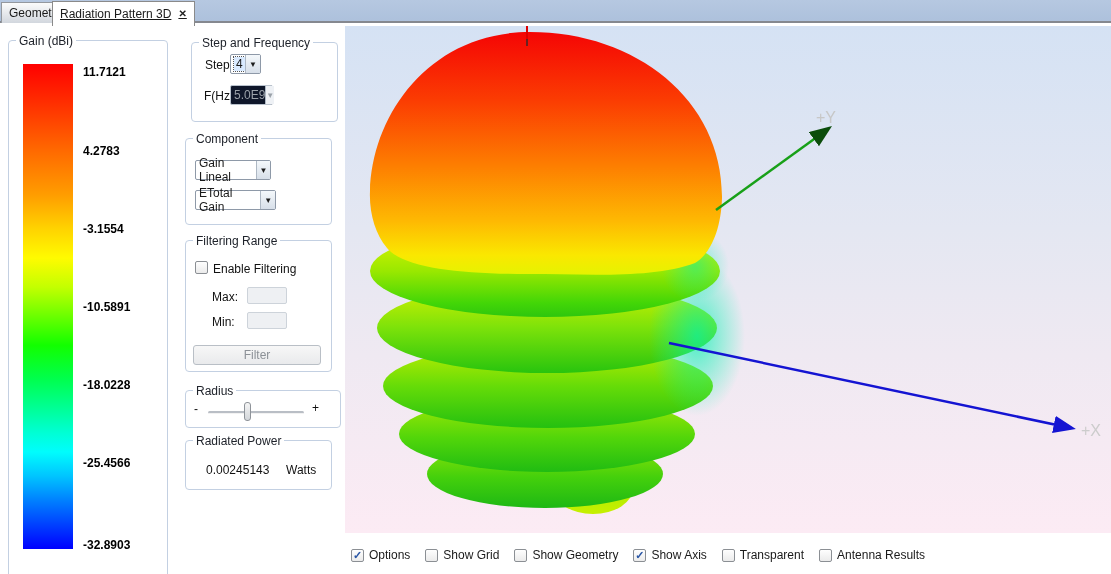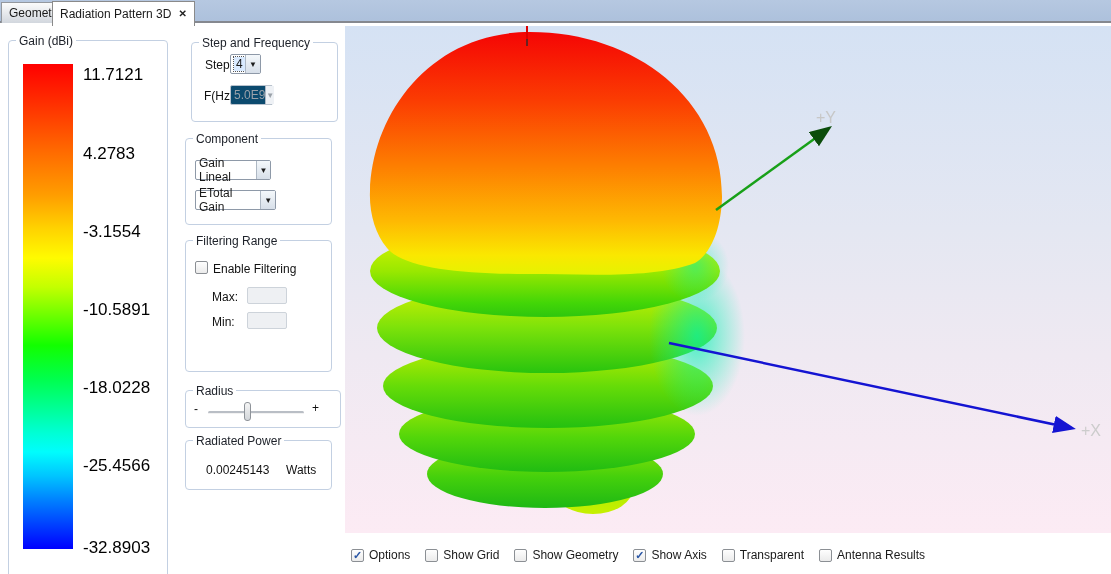--- a/index.html
+++ b/index.html
@@ -23,20 +23,21 @@
     display: flex; align-items: center; gap: 7px;
     padding: 0 7px; font-size: 12px;
     border: 1px solid #94989e; border-bottom: none;
     background: linear-gradient(#fbfbfb,#d2d7de);
     cursor: default; white-space: nowrap;
   }
   .tab.active {
     top:1px; height:25px; z-index: 3;
     background: #ffffff;
     border-color: #8a8a8a;
+    text-decoration: underline;
   }
   .tab-close { font-size: 10px; font-weight: bold; color:#222; line-height: 10px; }
   
   .group {
     position: absolute;
     border: 1px solid #c3d0e2;
     border-radius: 4px;
     background: #ffffff;
   }
   .group-title {
@@ -47,35 +48,35 @@
   
   .colorbar {
     position: absolute; left: 14px; top: 23px; width: 50px; height: 485px;
     background: linear-gradient(to bottom,
       #ff0000 0%, #ff2e00 8%, #ff6a00 18%, #ff9d00 27%, #ffd300 34%,
       #fffb00 40%, #c3ff00 46%, #6bff00 52%, #12ff00 58%, #00ff4e 65%,
       #00ff96 71%, #00ffd4 76%, #00fdfd 80%, #00c4ff 85%, #0080ff 90%,
       #0040ff 95%, #0000ff 100%);
   }
   .cb-ticks { position: absolute; left: 74px; top: 23px; width: 80px; height: 485px; }
-  .cb-tick { position: absolute; left: 0; font-size: 17px; color: #000; }
+  .cb-tick { position: absolute; left: 0; font-size: 12px; color: #000; font-weight: bold; }
   
   .lbl { position: absolute; font-size: 12px; color: #111; white-space: nowrap; }
   .combo {
     position: absolute; display: flex; align-items: center;
     background: #ffffff; border: 1px solid #8e99a8; border-radius: 2px;
     font-size: 12px; padding-left: 3px;
   }
   .combo .arrow {
     margin-left: auto; width: 15px; align-self: stretch;
     display: flex; align-items: center; justify-content: center;
     background: linear-gradient(#f4f8fb,#d7dfe9);
     border-left: 1px solid #aeb8c4; font-size: 8px; color: #1c1c1c;
   }
-  .combo.disabled { background: #0c4a6e; border-color: #b9c2cd; color: #9aa1a9; }
+  .combo.disabled { background: #0f172a; border-color: #b9c2cd; color: #9aa1a9; }
   .combo.disabled .arrow { color: #9aa1a9; background: #eef1f5; }
   .combo .val.focused {
     outline: 1px dotted #555; background: #d9eaff; padding: 0 2px;
   }
   .checkbox {
     width: 13px; height: 13px; flex: none;
     border: 1px solid #8b8f94; border-radius: 2px;
     background: linear-gradient(#fefefe,#ebebeb);
     font-size: 11px; font-weight: bold; color: #2a56a5;
     line-height: 11px; text-align: center;
@@ -170,20 +171,23 @@
   <span class="group-title">Filtering Range</span>
   <span class="checkbox" style="position:absolute; left:9px; top:20px;"></span>
   <span class="lbl" style="left:27px; top:21px;">Enable Filtering</span>
   <span class="lbl" style="left:26px; top:49px;">Max:</span>
   <div class="tinput" style="left:61px; top:46px; width:40px; height:17px;">
     <span></span>
   </div>
   <span class="lbl" style="left:26px; top:74px;">Min:</span>
   <div class="tinput" style="left:61px; top:71px; width:40px; height:17px;">
     <span></span>
+  </div>
+  <div class="btn" style="left:7px; top:104px; width:128px; height:20px;">
+    <span>Filter</span>
   </div>
 </div>
 
 <div class="group" style="left:185px; top:390px; width:156px; height:38px;">
   <span class="group-title">Radius</span>
   <span class="lbl" style="left:8px; top:11px;">-</span>
   <div class="slider-track" style="left:22px; top:20px; width:96px;"></div>
   <div class="slider-thumb" style="left:58px; top:11px;"></div>
   <span class="lbl" style="left:126px; top:10px;">+</span>
 </div>

